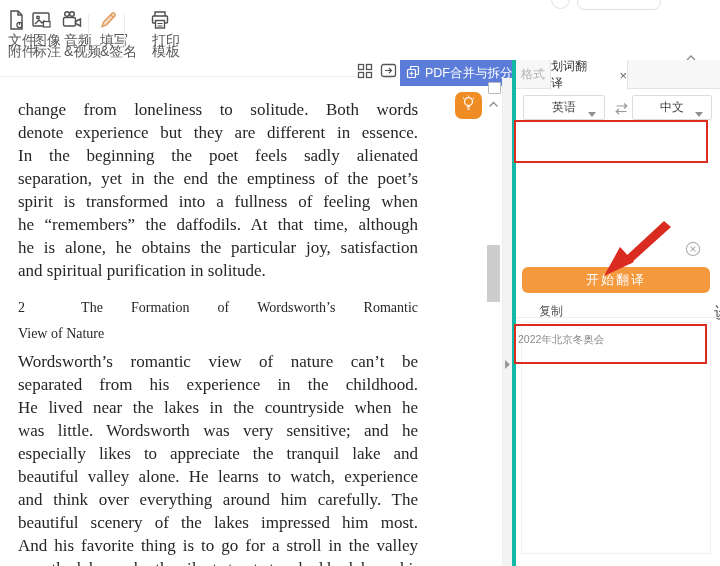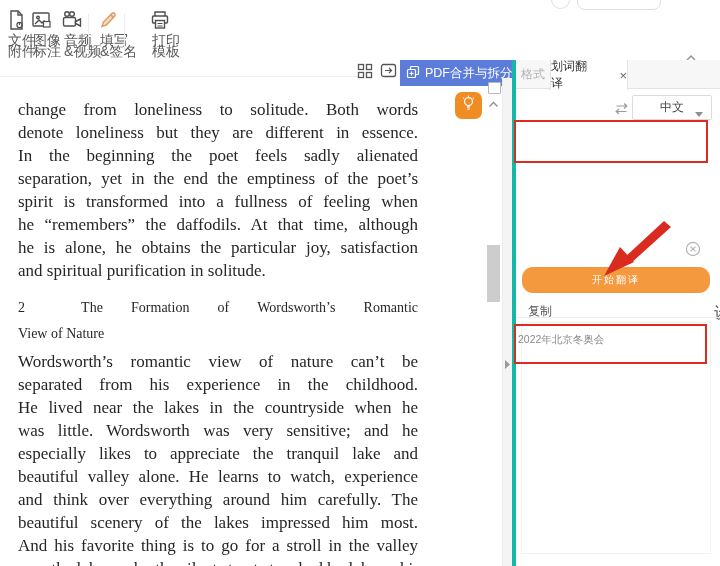--- a/index.html
+++ b/index.html
@@ -64,24 +64,24 @@
                justify-content:center;font-size:12px;color:#444;cursor:pointer;}
   .lang-select .caret{position:absolute;right:8px;top:10px;}
   .swap{position:absolute;left:97px;top:41px;cursor:pointer;}
 
   .src-box{position:absolute;left:6px;top:62px;width:189px;height:133px;background:#f6f6f6;
            box-sizing:border-box;padding:13px 12px;font-size:10.5px;letter-spacing:.2px;
            color:#969696;cursor:text;}
   .clear-ic{position:absolute;left:169px;top:181px;cursor:pointer;}
 
   .go-btn{position:absolute;left:6px;top:207px;width:188px;height:26px;background:#f5993f;
-          border-radius:11px;color:#fff;font-size:10px;letter-spacing:2px;display:flex;
+          border-radius:6px;color:#fff;font-size:13px;letter-spacing:2px;display:flex;
           align-items:center;justify-content:center;cursor:pointer;}
 
-  .copy-lbl{position:absolute;left:12px;top:243px;font-size:12px;color:#555;cursor:pointer;}
+  .copy-lbl{position:absolute;left:23px;top:243px;font-size:12px;color:#555;cursor:pointer;}
   .set-lbl{position:absolute;right:14px;top:243px;font-size:16px;color:#555;cursor:pointer;}
   .row-divider{position:absolute;left:0;top:257px;width:208px;height:1px;background:#ececec;}
 
   .result-box{position:absolute;left:5px;top:262px;width:190px;height:232px;background:#fff;
               border:1px solid #f1f1f1;box-sizing:border-box;}
   .result-text{position:absolute;left:2px;top:273px;font-size:10.5px;color:#8a8a8a;}
 
   
   .anno-src{position:absolute;left:514px;top:120px;width:194px;height:43px;
             border:2px solid #dc2c20;box-sizing:border-box;pointer-events:none;}
@@ -196,21 +196,21 @@
       <svg width="16" height="16" viewBox="0 0 16 16" fill="none" stroke="#fff" stroke-width="1.2">
         <rect x="5.5" y="2.5" width="8" height="8" rx="1"></rect>
         <rect x="2.5" y="5.5" width="8" height="8" rx="1" fill="#5b7cd9"></rect>
         <path d="M6.5 7.5v4M4.5 9.5h4"></path>
       </svg></span>
     <span>PDF合并与拆分</span>
   </div>
 
   <div class="doc">
     <div class="dline">change from loneliness to solitude. Both words</div>
-    <div class="dline">denote loneliness but they are different in essence.</div>
+    <div class="dline">denote experience but they are different in essence.</div>
     <div class="dline">In the beginning the poet feels sadly alienated</div>
     <div class="dline">separation, yet in the end the emptiness of the poet’s</div>
     <div class="dline">spirit is transformed into a fullness of feeling when</div>
     <div class="dline">he “remembers” the daffodils. At that time, although</div>
     <div class="dline">he is alone, he obtains the particular joy, satisfaction</div>
     <div class="dline last">and spiritual purification in solitude.</div>
     <div class="gap-h"></div>
     <div class="dhead">2&nbsp; The Formation of Wordsworth’s Romantic</div>
     <div class="dhead last">View of Nature</div>
     <div class="gap-p"></div>
@@ -252,20 +252,27 @@
 
   <div class="panel">
     <div class="tabbar">
       <div class="tab-format">格式</div>
       <div class="tab-translate">
         <span class="t">划词翻译</span>
         <span class="x">×</span>
       </div>
     </div>
 
+    <div class="lang-select" style="left:7px;width:82px">
+      <span>英语</span>
+      <span class="caret">
+        <svg width="8" height="5" viewBox="0 0 8 5">
+            <path d="M0 0l4 5 4-5z" fill="#8f8f8f"></path>
+          </svg></span>
+    </div>
 
     <div class="swap">
       <svg width="17" height="13" viewBox="0 0 17 13" fill="none" stroke="#9a9a9a" stroke-width="1.2">
         <path d="M3.5 4h10M11 1.5L13.8 4 11 6.5"></path>
         <path d="M13.5 9.5h-10M6 7L3.2 9.5 6 12"></path>
       </svg>
     </div>
 
     <div class="lang-select" style="left:116px;width:80px">
       <span>中文</span>

